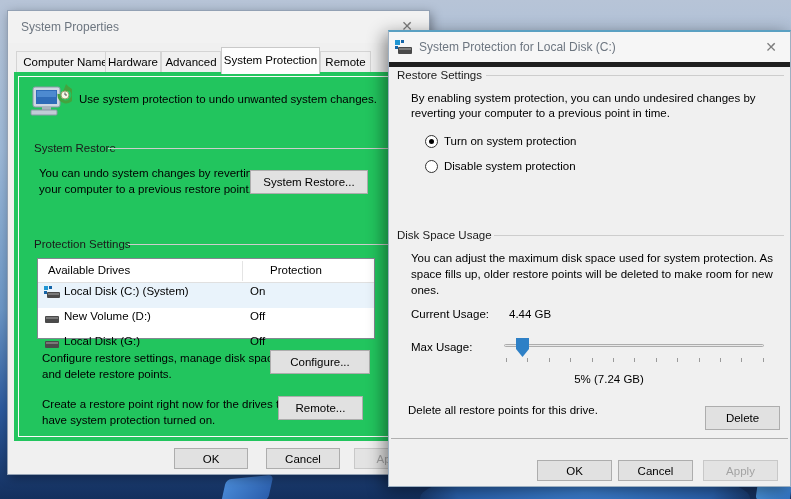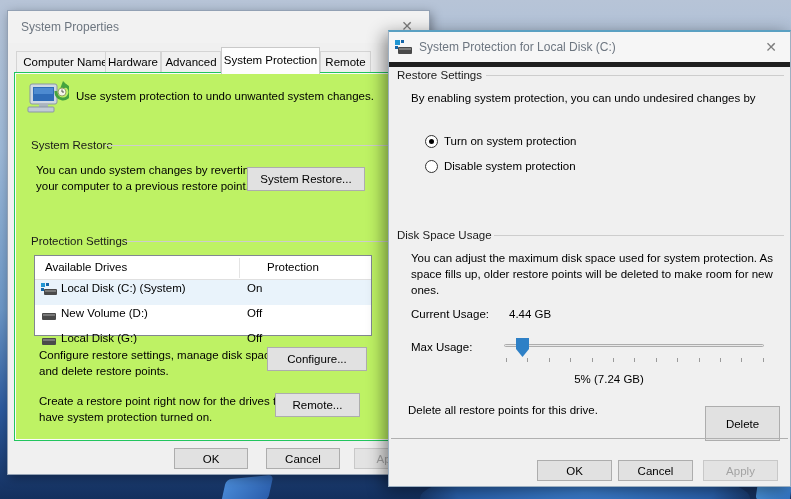--- a/index.html
+++ b/index.html
@@ -35,21 +35,21 @@
   #dlg-left .close-x { right:11px; }
   #dlg-right .close-x { right:8px; }
   .dark-bar { position:absolute; left:0; right:0; top:30px; height:5px; background:#1f1f1f; }
 
   
   .tab { position:absolute; top:40px; height:22px; line-height:21px; text-align:center;
     background:#f0f0f0; border:1px solid #d4d4d4; border-bottom:none; z-index:1; }
   .tab.active { top:36px; height:27px; line-height:25px; background:#fdfdfd; z-index:3;
     border:1px solid #c9c9c9; border-bottom:none; }
   .tabpage { position:absolute; left:6px; top:61px; width:387px; height:369px;
-    background:#bef264; border:1px solid #22c55e; box-shadow:inset 0 0 0 1px #fbfbfb; z-index:2; }
+    background:#22c55e; border:4px solid #22c55e; box-shadow:inset 0 0 0 1px #fbfbfb; z-index:2; }
 
   .abs { position:absolute; }
   .group-label { position:absolute; font-size:11.5px; color:#1a1a1a; }
   .group-line { position:absolute; height:1px; background:#cdcdcd; }
 
   .btn { position:absolute; background:#e1e1e1; border:1px solid #adadad;
     font-family:"Liberation Sans",sans-serif; font-size:11.5px; color:#000;
     text-align:center; padding:0; }
   .btn.disabled { background:#e3e3e3; border-color:#c8c8c8; color:#a3a3a3; }
 
@@ -186,20 +186,21 @@
         <rect x="4" y="8" width="12" height="2" fill="#7d7d7d"></rect>
       </svg>
       <span class="title-text">System Protection for Local Disk (C:)</span>
     </div>
     <div class="close-x">✕</div>
     <div class="dark-bar"></div>
 
     <div class="group-label" style="left:8px; top:37px;">Restore Settings</div>
     <div class="group-line" style="left:97px; top:43px; width:298px;"></div>
     <div class="txt" style="left:22px; top:60px;">By enabling system protection, you can undo undesired changes by</div>
+    <div class="txt" style="left:22px; top:75px;">reverting your computer to a previous point in time.</div>
 
     <div class="radio checked" style="left:36px; top:103px;"></div>
     <div class="txt" style="left:55px; top:103px;">Turn on system protection</div>
     <div class="radio" style="left:36px; top:128px;"></div>
     <div class="txt" style="left:55px; top:128px;">Disable system protection</div>
 
     <div class="group-label" style="left:8px; top:197px;">Disk Space Usage</div>
     <div class="group-line" style="left:105px; top:203px; width:290px;"></div>
     <div class="txt" style="left:22px; top:220px;">You can adjust the maximum disk space used for system protection. As</div>
     <div class="txt" style="left:22px; top:236px;">space fills up, older restore points will be deleted to make room for new</div>
@@ -208,20 +209,20 @@
     <div class="txt" style="left:22px; top:276px;">Current Usage:</div>
     <div class="txt" style="left:120px; top:276px;">4.44 GB</div>
 
     <div class="txt" style="left:22px; top:309px;">Max Usage:</div>
     <div class="slider-track"></div>
     <div class="slider-thumb"></div>
     <div class="slider-ticks"></div>
     <div class="txt" style="left:100px; top:341px; width:240px; text-align:center; white-space:nowrap;">5% (7.24 GB)</div>
 
     <div class="txt" style="left:19px; top:372px;">Delete all restore points for this drive.</div>
-    <button class="btn" style="left:316px; top:374px; width:75px; height:35px;">Delete</button>
+    <button class="btn" style="left:316px; top:374px; width:75px; height:24px;">Delete</button>
 
     <div class="sep-line"></div>
     <button class="btn" style="left:148px; top:428px; width:75px; height:21px;">OK</button>
     <button class="btn" style="left:229px; top:428px; width:75px; height:21px;">Cancel</button>
     <button class="btn disabled" style="left:314px; top:428px; width:75px; height:21px;">Apply</button>
   </div>
 </div>
 
 </body></html>

